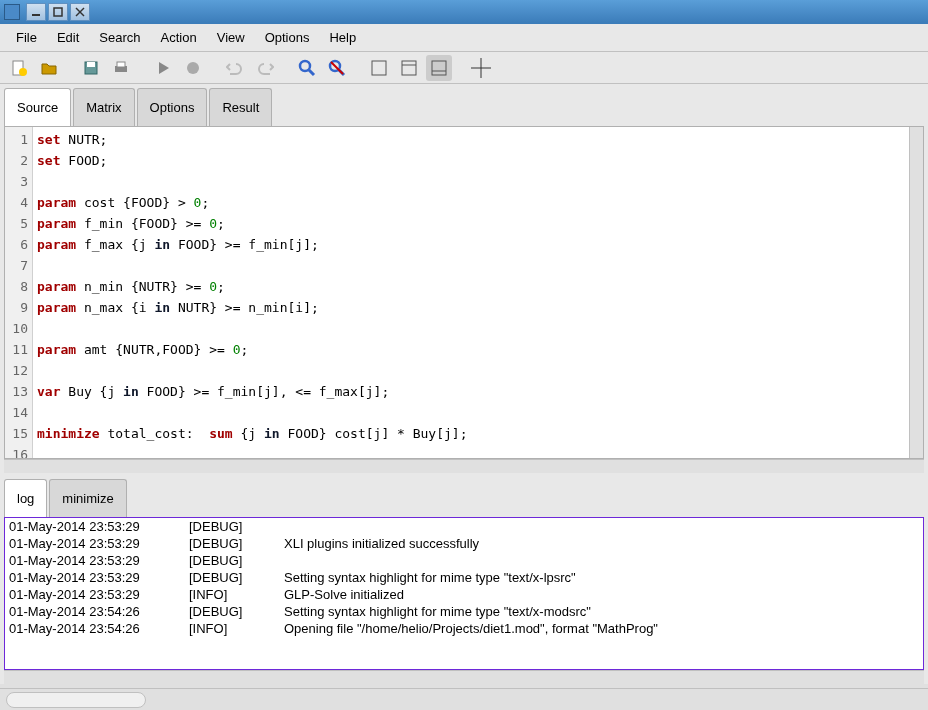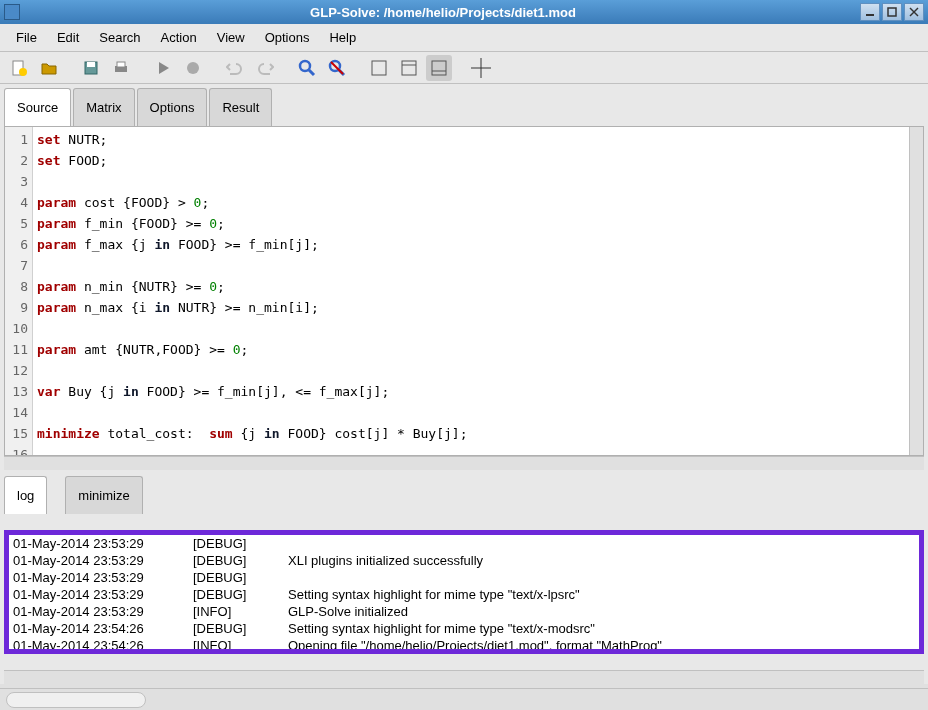--- a/index.html
+++ b/index.html
@@ -25,35 +25,34 @@
 
 .editor-wrap { flex: 1; background: #fff; border: 1px solid #b0b0b0; margin: 0 4px; display: flex; overflow: hidden; position: relative; }
 .gutter { background: #f0f0f0; border-right: 1px solid #d0d0d0; text-align: right; padding: 2px 4px; color: #666; font-family: monospace; font-size: 13px; line-height: 21px; width: 28px; }
 .code { flex: 1; padding: 2px 4px; font-family: monospace; font-size: 13px; line-height: 21px; white-space: pre; overflow: auto; }
 .code .kw { color: #a00000; font-weight: bold; }
 .code .kw2 { color: #0f172a; font-weight: bold; }
 .code .num { color: #008000; }
 .vscroll { width: 14px; background: #e0e0e0; border-left: 1px solid #c0c0c0; }
 .hscroll { height: 14px; background: #e0e0e0; border-top: 1px solid #c0c0c0; margin: 0 4px; }
 
-.bottom-tabs { display: flex; padding: 6px 4px 0 4px; gap: 18px; }
-.log-area { background: #fff; border: 5px solid #6d28d9; margin: 16px 4px; height: 124px; overflow: auto; font-size: 13px; }
+.bottom-tabs { display: flex; padding: 6px 4px 0 4px; gap: 2px; }
+.log-area { background: #fff; border: 1px solid #6d28d9; margin: 0 4px; height: 153px; overflow: auto; font-size: 13px; }
 .log-row { display: flex; padding: 1px 4px; }
 .log-date { width: 180px; }
 .log-level { width: 95px; }
 
 .statusbar { height: 22px; background: #e0e0e0; border-top: 1px solid #c0c0c0; display: flex; align-items: center; padding: 0 6px; margin-top: 4px; }
 .status-cell { width: 140px; height: 16px; background: #f0f0f0; border: 1px solid #c0c0c0; border-radius: 8px; }
 </style>
 </head>
 <body>
 
 <div class="titlebar">
   <div class="titlebar-icon"></div>
-  <div class="titlebar-title">GLP-Solve: /home/helio/Projects/diet1.mod</div>
   <div class="titlebar-btns">
     <div class="titlebar-btn">
         <svg width="10" height="10">
           <line x1="1" y1="8" x2="9" y2="8" stroke="#333" stroke-width="2"></line>
         </svg>
       </div>
     <div class="titlebar-btn">
         <svg width="10" height="10">
           <rect x="1" y="1" width="8" height="8" fill="none" stroke="#333" stroke-width="1.5"></rect>
         </svg>

